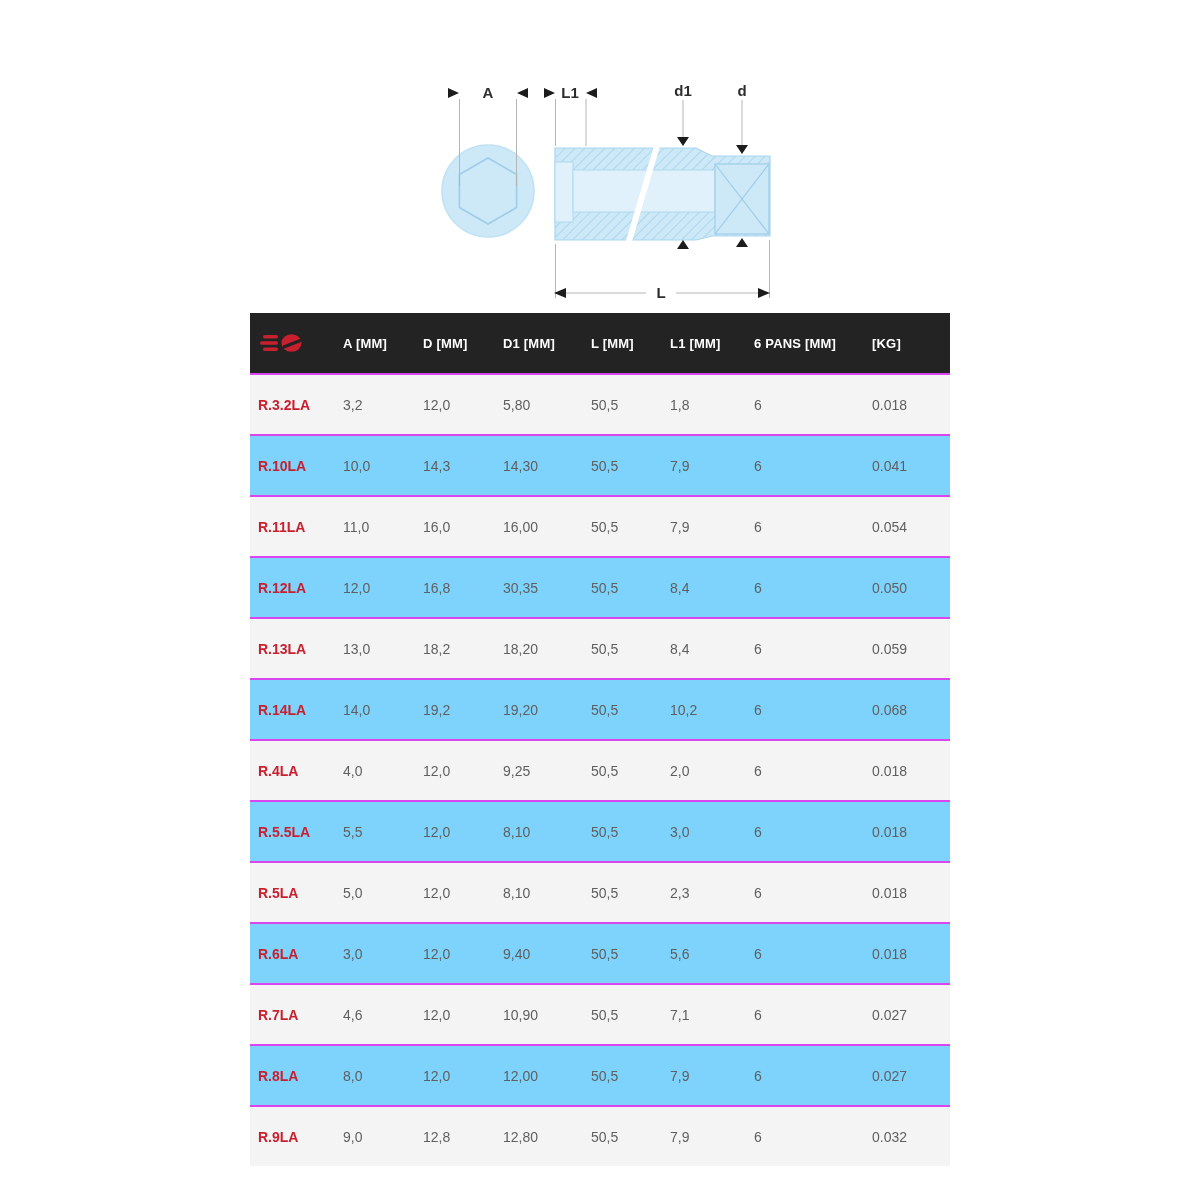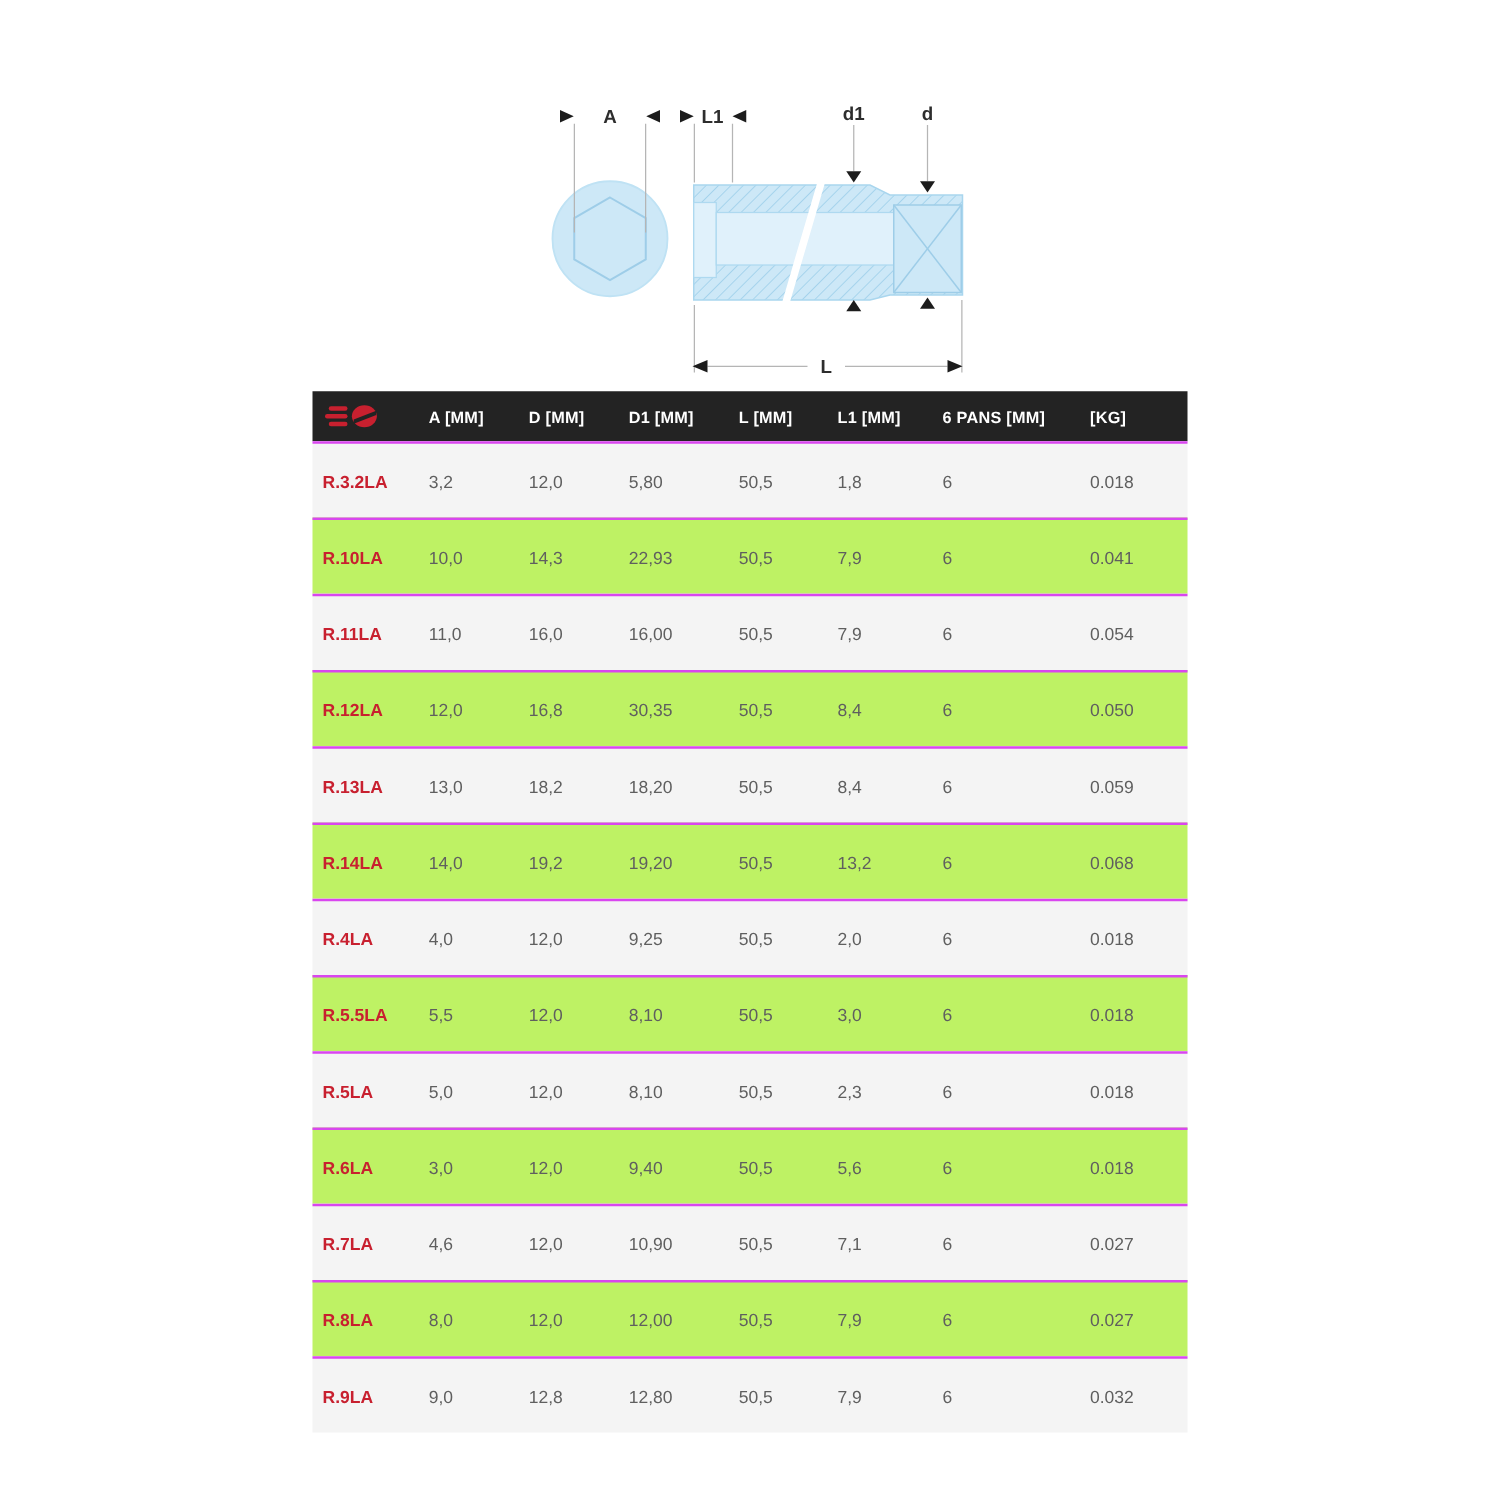--- a/index.html
+++ b/index.html
@@ -8,26 +8,26 @@
     font-family:"Liberation Sans","DejaVu Sans",sans-serif;
     --brand:#c8202f; --header-bg:#232323; --row-alt:#f4f4f4; --cell-text:#5f5f5f;
   }
   .diagram{position:absolute;left:430px;top:60px;}
   .dim-label{font-weight:bold;font-size:15px;fill:#2d2d2d;}
   .dimline{stroke:#b5b5b5;stroke-width:1;}
   .arrow{fill:#1c1c1c;}
 
   .spec-table{position:absolute;left:250px;top:313px;width:700px;font-size:14px;}
   .grid-row{display:grid;grid-template-columns:85px 80px 80px 88px 79px 84px 118px 86px;align-items:center;}
-  .thead{background:var(--header-bg);height:40px;color:#ffffff;font-weight:bold;font-size:13px;letter-spacing:.2px;}
+  .thead{background:var(--header-bg);height:60px;color:#ffffff;font-weight:bold;font-size:13px;letter-spacing:.2px;}
   .hcell{padding-left:8px;white-space:nowrap;}
   .logo-cell{display:flex;align-items:center;padding-left:10px;color:var(--brand);}
   .trow{height:59px;color:var(--cell-text);border-top:2px solid #d946ef;}
   .trow.odd{background:var(--row-alt);}
-  .trow.even{background:#bef264;}
+  .trow.even{background:#7dd3fc;}
   .cell{padding-left:8px;white-space:nowrap;}
   .c-ref{color:var(--brand);font-weight:bold;cursor:pointer;}
 </style>
 </head>
 <body style="--brand: #c8202f; --header-bg: #232323; --row-alt: #f4f4f4; --cell-text: #5f5f5f;">
 
 <svg class="diagram" width="360" height="250" viewBox="430 60 360 250" xmlns="http://www.w3.org/2000/svg">
   <defs>
     <pattern id="hatch" width="7" height="7" patternUnits="userSpaceOnUse" patternTransform="rotate(45)">
       <rect width="7" height="7" fill="#cde8f7"></rect>
@@ -120,21 +120,21 @@
         <span class="cell c-d1">5,80</span>
         <span class="cell c-l">50,5</span>
         <span class="cell c-l1">1,8</span>
         <span class="cell c-pans">6</span>
         <span class="cell c-kg">0.018</span>
       </div>
       <div class="grid-row trow even">
         <span class="cell c-ref">R.10LA</span>
         <span class="cell c-a">10,0</span>
         <span class="cell c-d">14,3</span>
-        <span class="cell c-d1">22,93</span>
+        <span class="cell c-d1">14,30</span>
         <span class="cell c-l">50,5</span>
         <span class="cell c-l1">7,9</span>
         <span class="cell c-pans">6</span>
         <span class="cell c-kg">0.041</span>
       </div>
       <div class="grid-row trow odd">
         <span class="cell c-ref">R.11LA</span>
         <span class="cell c-a">11,0</span>
         <span class="cell c-d">16,0</span>
         <span class="cell c-d1">16,00</span>
@@ -162,21 +162,21 @@
         <span class="cell c-l1">8,4</span>
         <span class="cell c-pans">6</span>
         <span class="cell c-kg">0.059</span>
       </div>
       <div class="grid-row trow even">
         <span class="cell c-ref">R.14LA</span>
         <span class="cell c-a">14,0</span>
         <span class="cell c-d">19,2</span>
         <span class="cell c-d1">19,20</span>
         <span class="cell c-l">50,5</span>
-        <span class="cell c-l1">13,2</span>
+        <span class="cell c-l1">10,2</span>
         <span class="cell c-pans">6</span>
         <span class="cell c-kg">0.068</span>
       </div>
       <div class="grid-row trow odd">
         <span class="cell c-ref">R.4LA</span>
         <span class="cell c-a">4,0</span>
         <span class="cell c-d">12,0</span>
         <span class="cell c-d1">9,25</span>
         <span class="cell c-l">50,5</span>
         <span class="cell c-l1">2,0</span>

